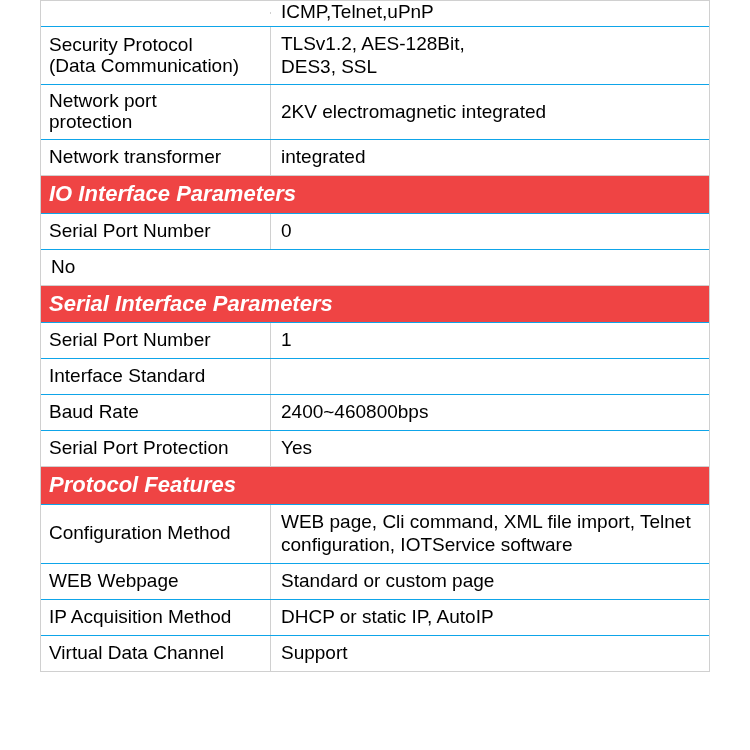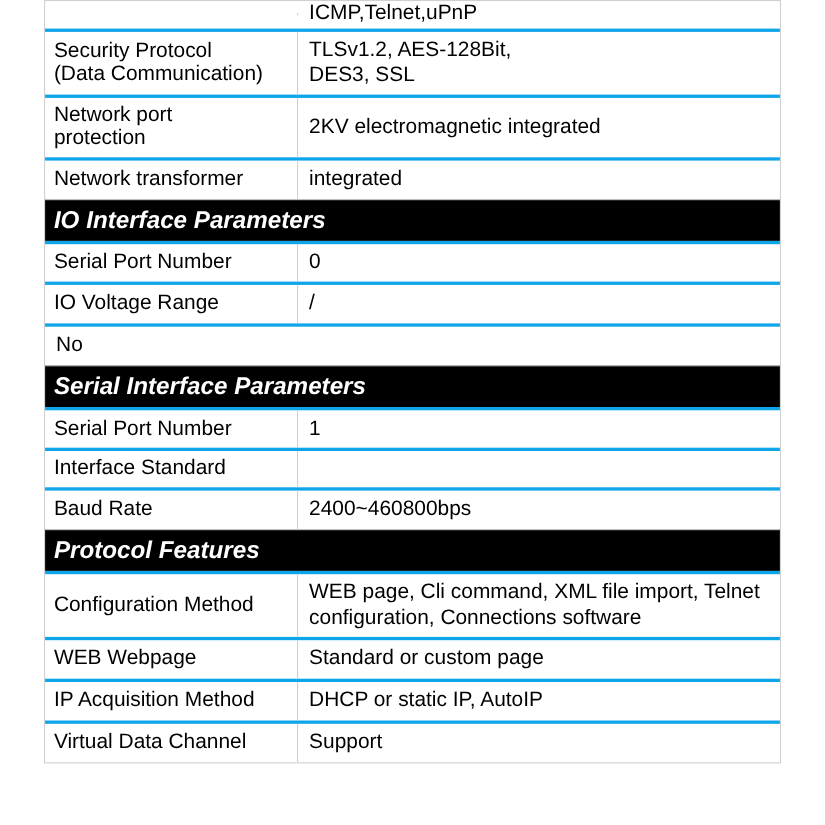--- a/index.html
+++ b/index.html
@@ -10,42 +10,42 @@
       color: #000;
       background: #fff;
       padding: 0;
     }
     .wrap {
       border: 1px solid #d0d0d0;
       margin: 0 40px;
     }
     .row {
       display: flex;
-      border-top: 3px solid #0ea5e9;
+      border-top: 1px solid #0ea5e9;
       min-height: 36px;
     }
     .row:first-child { border-top: none; align-items: center; }
     .cell-l {
       width: 230px;
       flex: 0 0 230px;
       padding: 6px 8px;
       border-right: 1px solid #d0d0d0;
       line-height: 1.1;
       display: flex;
       align-items: center;
     }
     .cell-r {
       flex: 1;
       padding: 6px 10px;
       line-height: 1.2;
       display: flex;
       align-items: center;
     }
     .sect {
-      background: #000000;
+      background: #ef4444;
       color: #fff;
       font-style: italic;
       font-weight: bold;
       font-size: 22px;
       padding: 4px 8px;
       border-top: 1px solid #d0d0d0;
       line-height: 1.3;
     }
     .trunc-top .cell-l, .trunc-top .cell-r { padding-top: 0; padding-bottom: 2px; }
     .trunc-top { min-height: 10px; }
@@ -76,46 +76,46 @@
     <div class="cell-r">integrated</div>
   </div>
 
   <div class="sect">IO Interface Parameters</div>
 
   <div class="row">
     <div class="cell-l">Serial Port Number</div>
     <div class="cell-r">0</div>
   </div>
   <div class="row">
-    <div class="cell-l">IO Voltage Range</div>
-    <div class="cell-r">/</div>
-  </div>
-  <div class="row">
     <div class="cell-r">No</div>
   </div>
 
   <div class="sect">Serial Interface Parameters</div>
 
   <div class="row">
     <div class="cell-l">Serial Port Number</div>
     <div class="cell-r">1</div>
   </div>
   <div class="row">
     <div class="cell-l">Interface Standard</div>
   </div>
   <div class="row">
     <div class="cell-l">Baud Rate</div>
     <div class="cell-r">2400~460800bps</div>
   </div>
+  <div class="row">
+    <div class="cell-l">Serial Port Protection</div>
+    <div class="cell-r">Yes</div>
+  </div>
 
   <div class="sect">Protocol Features</div>
 
   <div class="row">
     <div class="cell-l">Configuration Method</div>
-    <div class="cell-r">WEB page, Cli command, XML file import, Telnet configuration, Connections software</div>
+    <div class="cell-r">WEB page, Cli command, XML file import, Telnet configuration, IOTService software</div>
   </div>
   <div class="row">
     <div class="cell-l">WEB Webpage</div>
     <div class="cell-r">Standard or custom page</div>
   </div>
   <div class="row">
     <div class="cell-l">IP Acquisition Method</div>
     <div class="cell-r">DHCP or static IP, AutoIP</div>
   </div>
   <div class="row">

